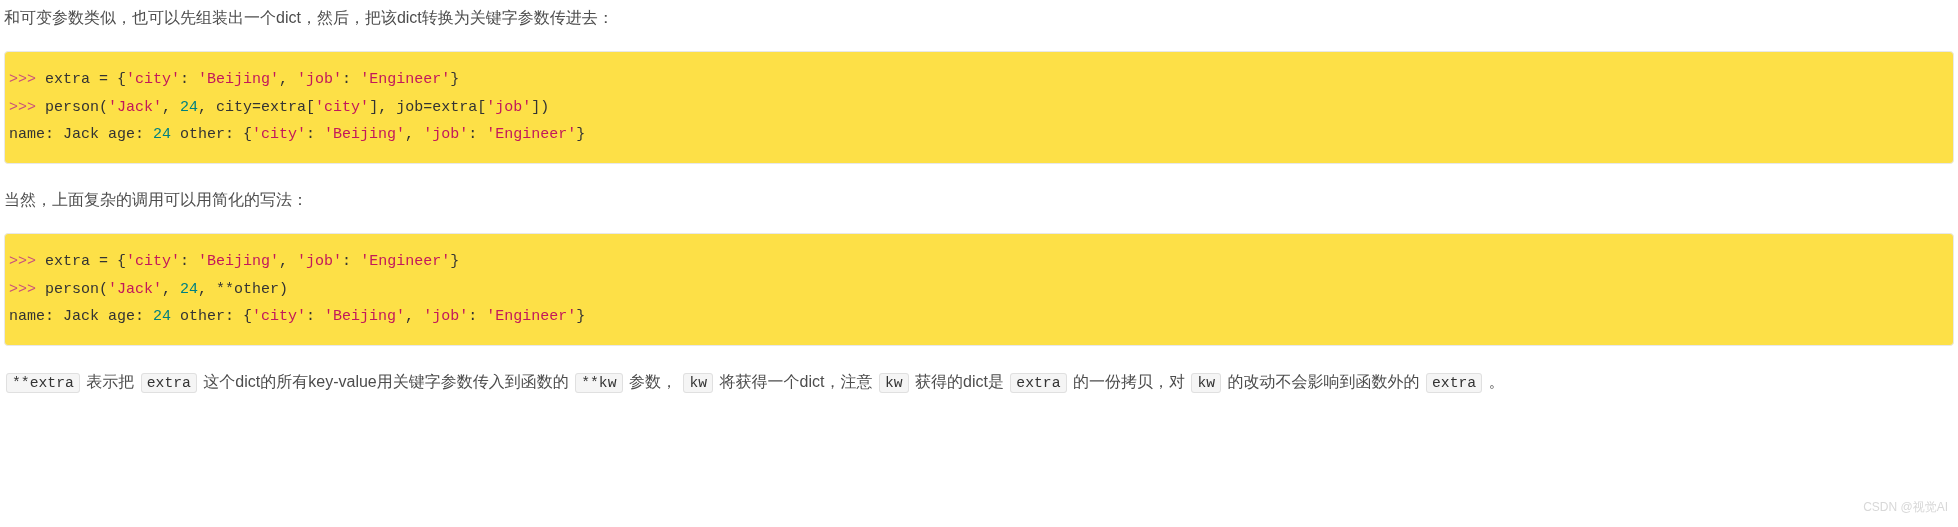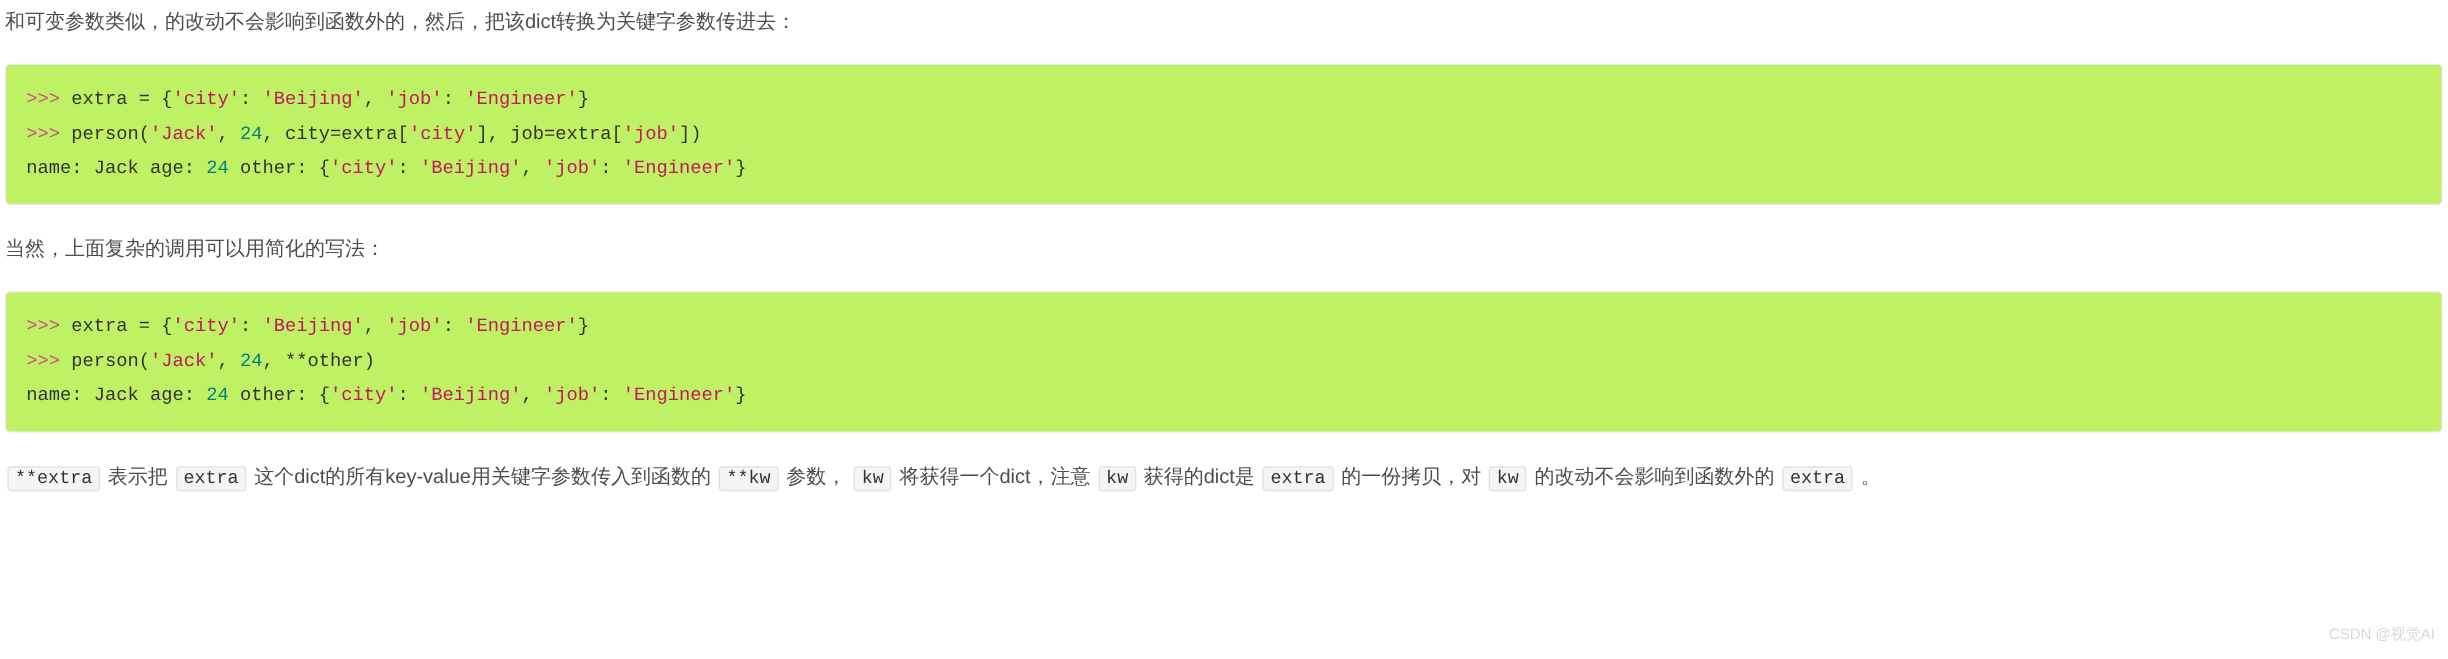--- a/index.html
+++ b/index.html
@@ -13,24 +13,24 @@
       line-height: 1.8;
       color: #333;
       background: #fff;
       padding: 4px;
     }
     .paragraph {
       margin-bottom: 18px;
       color: #4d4d4d;
     }
     .code-block {
-      background: #bef264;
+      background: #fde047;
       border: 1px solid #e8e8e8;
       border-radius: 4px;
-      padding: 14px 16px;
+      padding: 14px 4px;
       margin-bottom: 22px;
       font-family: Consolas, Monaco, "Courier New", monospace;
       font-size: 15px;
       line-height: 1.85;
       overflow-x: auto;
       white-space: pre;
     }
     .tok-prompt {
       color: #c94f7c;
     }
@@ -59,21 +59,21 @@
       bottom: 8px;
       font-size: 12px;
       color: #d8d8d8;
       pointer-events: none;
       text-align: center;
     }
   </style>
 </head>
 <body>
 
-<p class="paragraph">和可变参数类似，的改动不会影响到函数外的，然后，把该dict转换为关键字参数传进去：</p>
+<p class="paragraph">和可变参数类似，也可以先组装出一个dict，然后，把该dict转换为关键字参数传进去：</p>
 
 <div class="code-block"><span class="tok-prompt">&gt;&gt;&gt;</span><span class="tok-plain"> extra = {</span><span class="tok-string">'city'</span><span class="tok-plain">: </span><span class="tok-string">'Beijing'</span><span class="tok-plain">, </span><span class="tok-string">'job'</span><span class="tok-plain">: </span><span class="tok-string">'Engineer'</span><span class="tok-plain">}</span>
 <span class="tok-prompt">&gt;&gt;&gt;</span><span class="tok-plain"> person(</span><span class="tok-string">'Jack'</span><span class="tok-plain">, </span><span class="tok-number">24</span><span class="tok-plain">, city=extra[</span><span class="tok-string">'city'</span><span class="tok-plain">], job=extra[</span><span class="tok-string">'job'</span><span class="tok-plain">])</span>
 <span class="tok-plain">name: Jack age: </span><span class="tok-number">24</span><span class="tok-plain"> other: {</span><span class="tok-string">'city'</span><span class="tok-plain">: </span><span class="tok-string">'Beijing'</span><span class="tok-plain">, </span><span class="tok-string">'job'</span><span class="tok-plain">: </span><span class="tok-string">'Engineer'</span><span class="tok-plain">}</span></div>
 
 <p class="paragraph">当然，上面复杂的调用可以用简化的写法：</p>
 
 <div class="code-block"><span class="tok-prompt">&gt;&gt;&gt;</span><span class="tok-plain"> extra = {</span><span class="tok-string">'city'</span><span class="tok-plain">: </span><span class="tok-string">'Beijing'</span><span class="tok-plain">, </span><span class="tok-string">'job'</span><span class="tok-plain">: </span><span class="tok-string">'Engineer'</span><span class="tok-plain">}</span>
 <span class="tok-prompt">&gt;&gt;&gt;</span><span class="tok-plain"> person(</span><span class="tok-string">'Jack'</span><span class="tok-plain">, </span><span class="tok-number">24</span><span class="tok-plain">, **other)</span>
 <span class="tok-plain">name: Jack age: </span><span class="tok-number">24</span><span class="tok-plain"> other: {</span><span class="tok-string">'city'</span><span class="tok-plain">: </span><span class="tok-string">'Beijing'</span><span class="tok-plain">, </span><span class="tok-string">'job'</span><span class="tok-plain">: </span><span class="tok-string">'Engineer'</span><span class="tok-plain">}</span></div>

